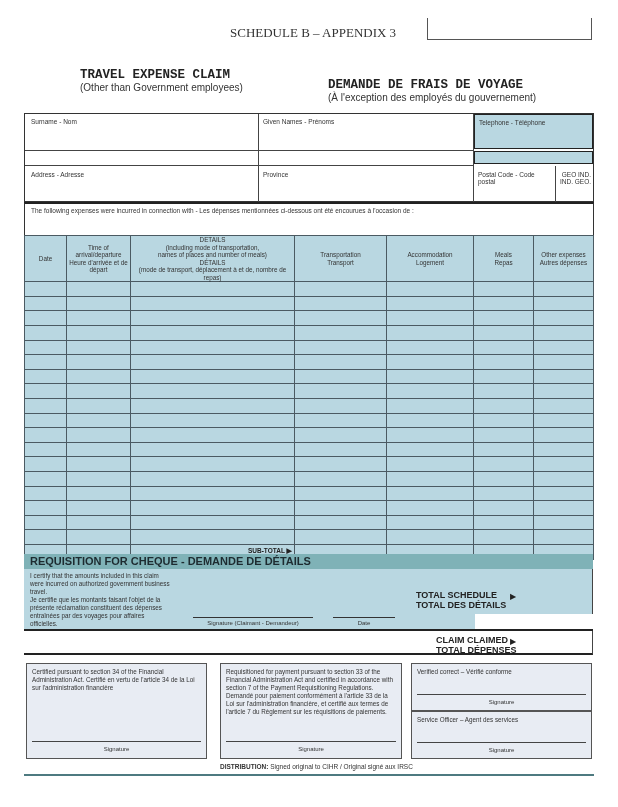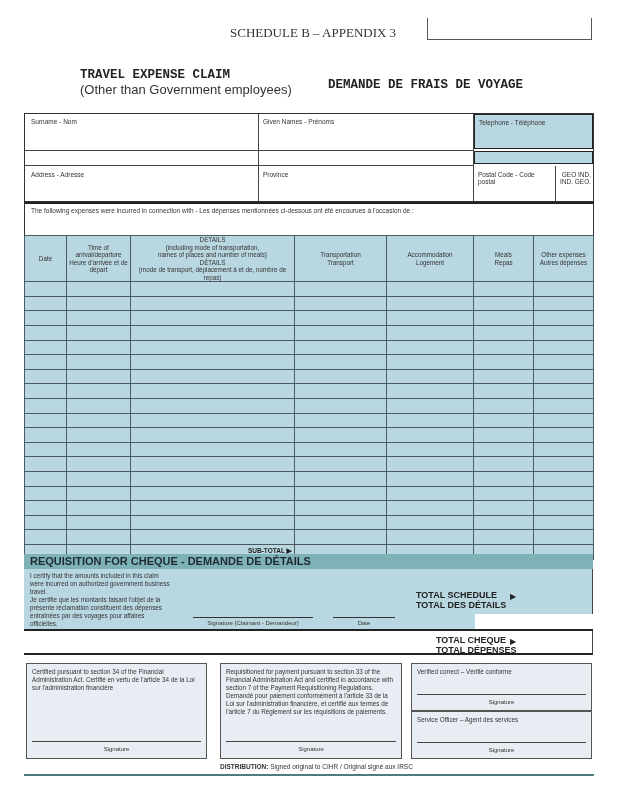--- a/index.html
+++ b/index.html
@@ -2,21 +2,21 @@
 <html><head>
 <meta charset="utf-8">
 <style>
   * { box-sizing: border-box; margin: 0; padding: 0; }
   html, body { width: 618px; height: 807px; background: #ffffff; overflow: hidden; }
   body { font-family: "Liberation Sans", sans-serif; color: #222; position: relative; }
   .abs { position: absolute; }
   .schedule { left: 230px; top: 25px; font-family: "Liberation Serif", serif; font-size: 13px; color: #333; }
   .topbox { left: 427px; top: 18px; width: 165px; height: 22px; border-left: 1px solid #555; border-right: 1px solid #555; border-bottom: 1px solid #555; }
   .title { font-weight: bold; font-size: 12.5px; color: #222; font-family: Liberation Mono, monospace; }
-  .subtitle { font-size: 13px; color: #333; }
+  .subtitle { font-size: 10px; color: #333; }
   .t-en { left: 80px; top: 68px; }
   .t-fr { left: 328px; top: 68px; margin-top: 10px; }
   .lbl { font-size: 6.5px; color: #333; }
   .idgrid { position: absolute; left: 24px; top: 113px; width: 570px; height: 89px; border: 1px solid #333; }
   .cell { position: absolute; border-right: 1px solid #444; }
   .blue { background: #b9d7e1; }
   .occasion { left: 24px; top: 202px; width: 570px; height: 33px; border-left: 1px solid #333; border-right: 1px solid #333; border-top: 2px solid #222; }
   .exp { left: 24px; top: 235px; width: 569px; }
   table.exptab { border-collapse: collapse; width: 569px; table-layout: fixed; }
   table.exptab th, table.exptab td { border: 1px solid #4b5a62; background: #b9d7e1; }
@@ -45,20 +45,21 @@
 
 <div class="abs schedule">SCHEDULE B – APPENDIX 3</div>
 <div class="abs topbox"></div>
 
 <div class="abs t-en">
   <div class="title">TRAVEL EXPENSE CLAIM</div>
   <div class="subtitle">(Other than Government employees)</div>
 </div>
 <div class="abs t-fr">
   <div class="title">DEMANDE DE FRAIS DE VOYAGE</div>
+  <div class="subtitle">(À l'exception des employés du gouvernement)</div>
 </div>
 
 <div class="idgrid">
 
   <div class="cell" style="left:0;top:0;width:234px;height:37px;border-bottom:1px solid #444;">
     <div class="lbl" style="padding:4px 6px;">Surname - Nom</div>
   </div>
   <div class="cell" style="left:0;top:37px;width:234px;height:15px;border-bottom:1px solid #444;"></div>
 
   <div class="cell" style="left:234px;top:0;width:215px;height:37px;border-bottom:1px solid #444;">
@@ -332,21 +333,21 @@
 <div class="abs totals" style="left:416px;top:591px;">
   <div>TOTAL SCHEDULE</div>
   <div>TOTAL DES DÉTAILS</div>
 </div>
 <div class="abs arrow" style="left:510px;top:592px;">▶</div>
 <div class="abs whitebox"></div>
 
 <div class="abs claimed-bar"></div>
 <div class="abs claimed"></div>
 <div class="abs totals" style="left:436px;top:636px;">
-  <div>TOTAL CHEQUE</div>
+  <div>CLAIM CLAIMED</div>
   <div>TOTAL DÉPENSES</div>
 </div>
 <div class="abs arrow" style="left:510px;top:637px;">▶</div>
 <div class="abs" style="left:525px;top:633px;width:66px;height:20px;"></div>
 
 <div class="box" style="left:26px;top:663px;width:181px;height:96px;">
   <div class="boxtext">Certified pursuant to section 34 of the Financial Administration Act. Certifié en vertu de l'article 34 de la Loi sur l'administration financière</div>
   <div class="boxsig" style="top:77px;">Signature</div>
 </div>
 <div class="box" style="left:220px;top:663px;width:182px;height:96px;">

